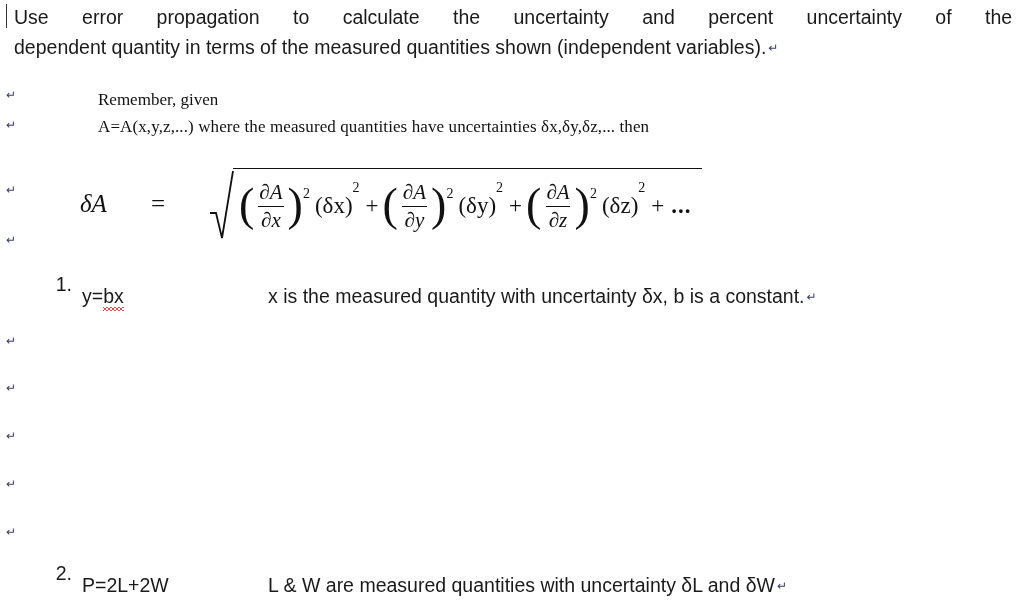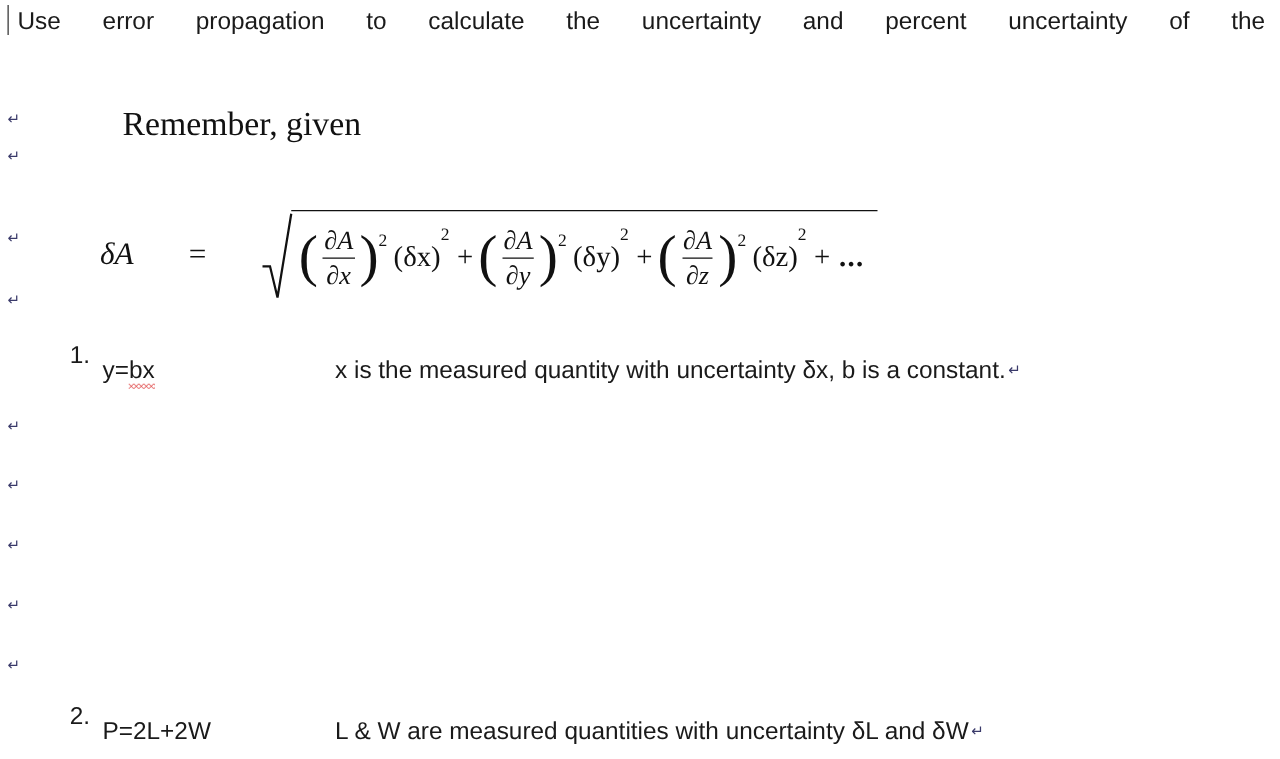--- a/index.html
+++ b/index.html
@@ -60,21 +60,21 @@
     font-size: 12px;
     color: #3a3a6a;
   }
 
   
   .remember {
     position: absolute;
     left: 98px;
     top: 86px;
     font-family: "Liberation Serif", serif;
-    font-size: 27px;
+    font-size: 17px;
     line-height: 27px;
     color: #111;
     white-space: nowrap;
   }
   .remember .l2 { letter-spacing: 0.1px; }
 
   
   .formula {
     position: absolute;
     left: 80px;
@@ -225,34 +225,36 @@
       <span class="w">to</span>
       <span class="w">calculate</span>
       <span class="w">the</span>
       <span class="w">uncertainty</span>
       <span class="w">and</span>
       <span class="w">percent</span>
       <span class="w">uncertainty</span>
       <span class="w">of</span>
       <span class="w">the</span>
     </span>
+    <span class="line2"><span>dependent quantity in terms of the measured quantities shown (independent variables).</span><span class="pilcrow-inline">↵</span></span>
   </div>
 
   <div class="ret" style="left:6px; top:88px;">↵</div>
   <div class="ret" style="left:6px; top:118px;">↵</div>
   <div class="ret" style="left:6px; top:183px;">↵</div>
   <div class="ret" style="left:6px; top:233px;">↵</div>
   <div class="ret" style="left:6px; top:334px;">↵</div>
   <div class="ret" style="left:6px; top:381px;">↵</div>
   <div class="ret" style="left:6px; top:429px;">↵</div>
   <div class="ret" style="left:6px; top:477px;">↵</div>
   <div class="ret" style="left:6px; top:525px;">↵</div>
 
   <div class="remember">
     <div class="l1">Remember, given</div>
+    <div class="l2">A=A(x,y,z,...) where the measured quantities have uncertainties δx,δy,δz,... then</div>
   </div>
 
   <div class="formula">
     <div class="formula-row">
       <span class="da">δA</span>
       <span class="eq">=</span>
       <span class="radical">
         <span class="rad-sign">
           <svg width="26" height="72" viewBox="0 0 26 72">
             <path d="M1 45 L7 45 L13 70 L24 3" fill="none" stroke="#111" stroke-width="1.8" stroke-linejoin="miter"></path>

